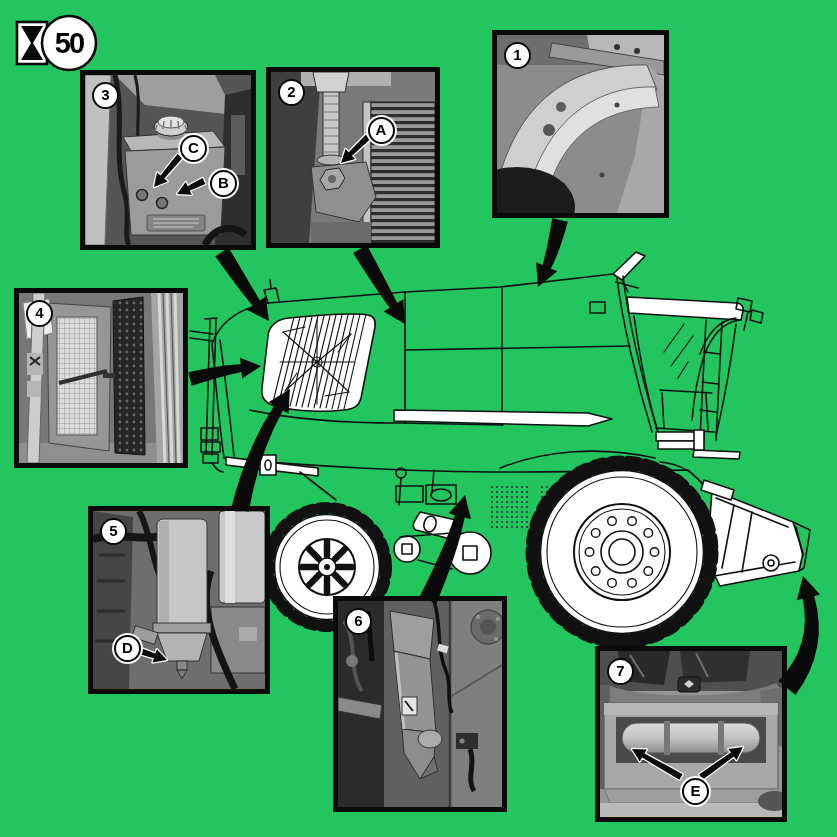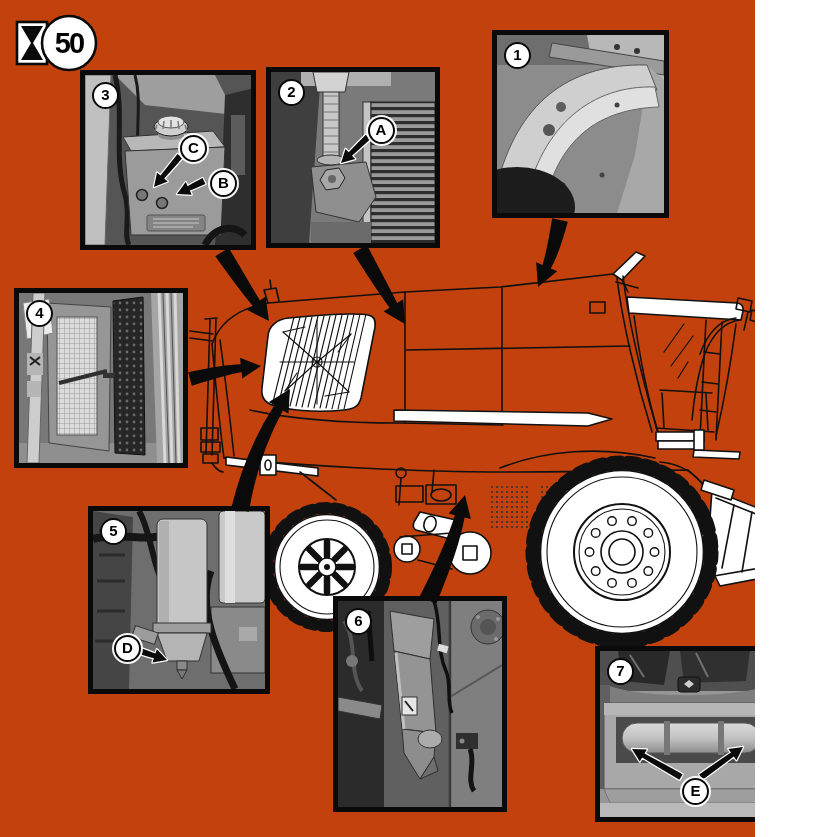--- a/index.html
+++ b/index.html
@@ -1,16 +1,16 @@
 <!DOCTYPE html>
 <html><head>
 <meta charset="utf-8">
 <style>
   html,body{margin:0;padding:0;background:#fff;}
-  .page{position:relative;width:755px;height:837px;background:#c2410c;overflow:hidden;
+  .page{position:relative;width:837px;height:837px;background:#22c55e;overflow:hidden;
         font-family:"Liberation Sans",sans-serif;}
   .layer{position:absolute;left:0;top:0;pointer-events:none;}
   #lineart{z-index:10;}
   #connectors{z-index:30;}
   .inset{position:absolute;border:5px solid #0a0a0a;background:#777;z-index:20;box-sizing:border-box;}
   .inset svg{display:block;}
   .numbadge,.letterbadge{
      position:absolute;width:27px;height:27px;border:2.6px solid #0a0a0a;border-radius:50%;
      background:#fff;color:#000;font-weight:bold;font-size:15px;line-height:22px;
      text-align:center;z-index:6;box-sizing:border-box;}

